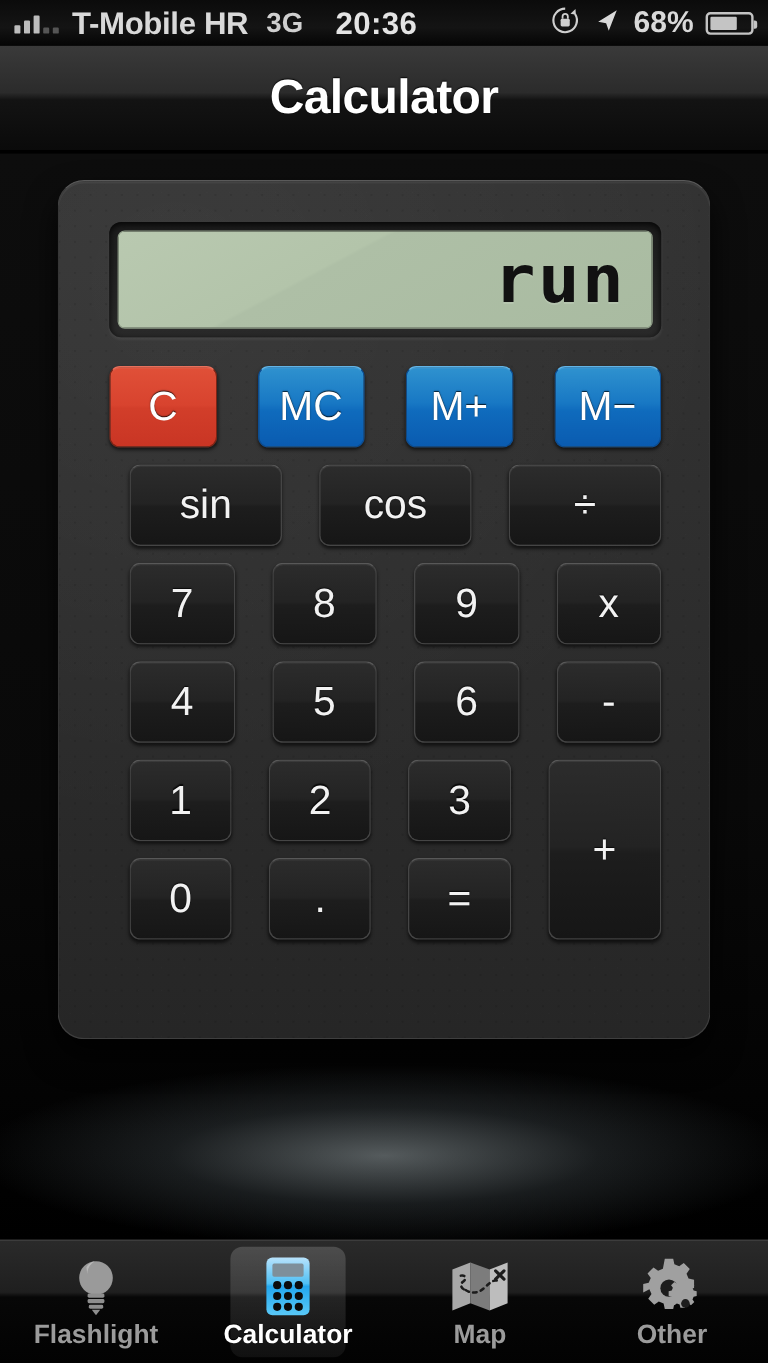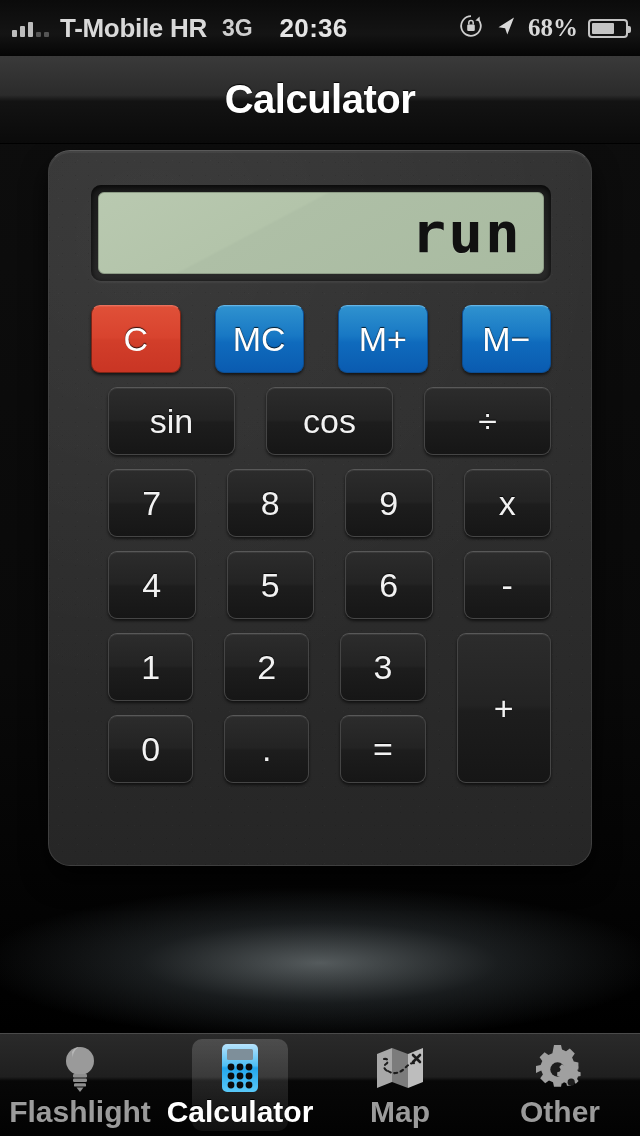--- a/index.html
+++ b/index.html
@@ -6,35 +6,35 @@
   html,body { width:640px; height:1136px; }
   body {
     background:#000;
     font-family:"Liberation Sans", sans-serif;
     overflow:hidden;
     position:relative;
   }
 
   
   .statusbar {
-    height:56px; width:100%;
+    height:38px; width:100%;
     background:linear-gradient(#0b0b0b,#141414 60%,#050505);
     display:flex; align-items:center;
     padding:0 12px;
     position:relative; z-index:30;
   }
   .sb-left { display:flex; align-items:center; gap:11px; }
   .signal { display:flex; align-items:flex-end; gap:3px; height:18px; }
   .signal i { width:5px; background:#bcbcbc; border-radius:1px; display:block; }
   .signal i.b1{height:7px;} .signal i.b2{height:11px;} .signal i.b3{height:15px;}
   .signal i.off{ background:#555; height:5px; }
   .carrier { color:#d9d9d9; font-size:26px; font-weight:bold; letter-spacing:-.3px; }
   .net { color:#cfcfcf; font-size:23px; font-weight:bold; margin-left:4px; }
   .clock { color:#e4e4e4; font-size:26px; font-weight:bold; margin-left:16px; letter-spacing:.3px; }
-  .sb-right { margin-left:auto; display:flex; align-items:center; gap:10px;font-family:Liberation Serif, serif; }
+  .sb-right { margin-left:auto; display:flex; align-items:center; gap:10px; }
   .batt-pct { color:#d9d9d9; font-size:25px; font-weight:bold; }
   .batt {
     width:40px; height:19px; border:2px solid #c4c4c4; border-radius:4px;
     position:relative; padding:2px;
   }
   .batt::after{ content:""; position:absolute; right:-5px; top:5px; width:3px; height:7px;
     background:#c4c4c4; border-radius:0 2px 2px 0; }
   .batt span{ display:block; height:100%; width:68%; background:#c4c4c4; border-radius:1px; }
 
   
@@ -153,21 +153,21 @@
     cursor:pointer; position:relative;
   }
   .tab .tabinner{
     width:96px; height:92px; border-radius:10px;
     display:flex; flex-direction:column; align-items:center; justify-content:center; gap:1px;
   }
   .tab.active .tabinner{
     background:linear-gradient(rgba(255,255,255,.17),rgba(255,255,255,.055));
   }
   .tab .ico { height:52px; display:flex; align-items:center; justify-content:center; }
-  .tab .lbl { font-size:30px; font-weight:bold; color:#9b9b9b; text-shadow:0 -1px 0 #000; }
+  .tab .lbl { font-size:22px; font-weight:bold; color:#9b9b9b; text-shadow:0 -1px 0 #000; }
   .tab.active .lbl { color:#fff; }
 </style>
 </head>
 <body>
 
 <div class="statusbar">
   <div class="sb-left">
     <span class="signal">
       <i class="b1"></i>
         <i class="b2"></i>

